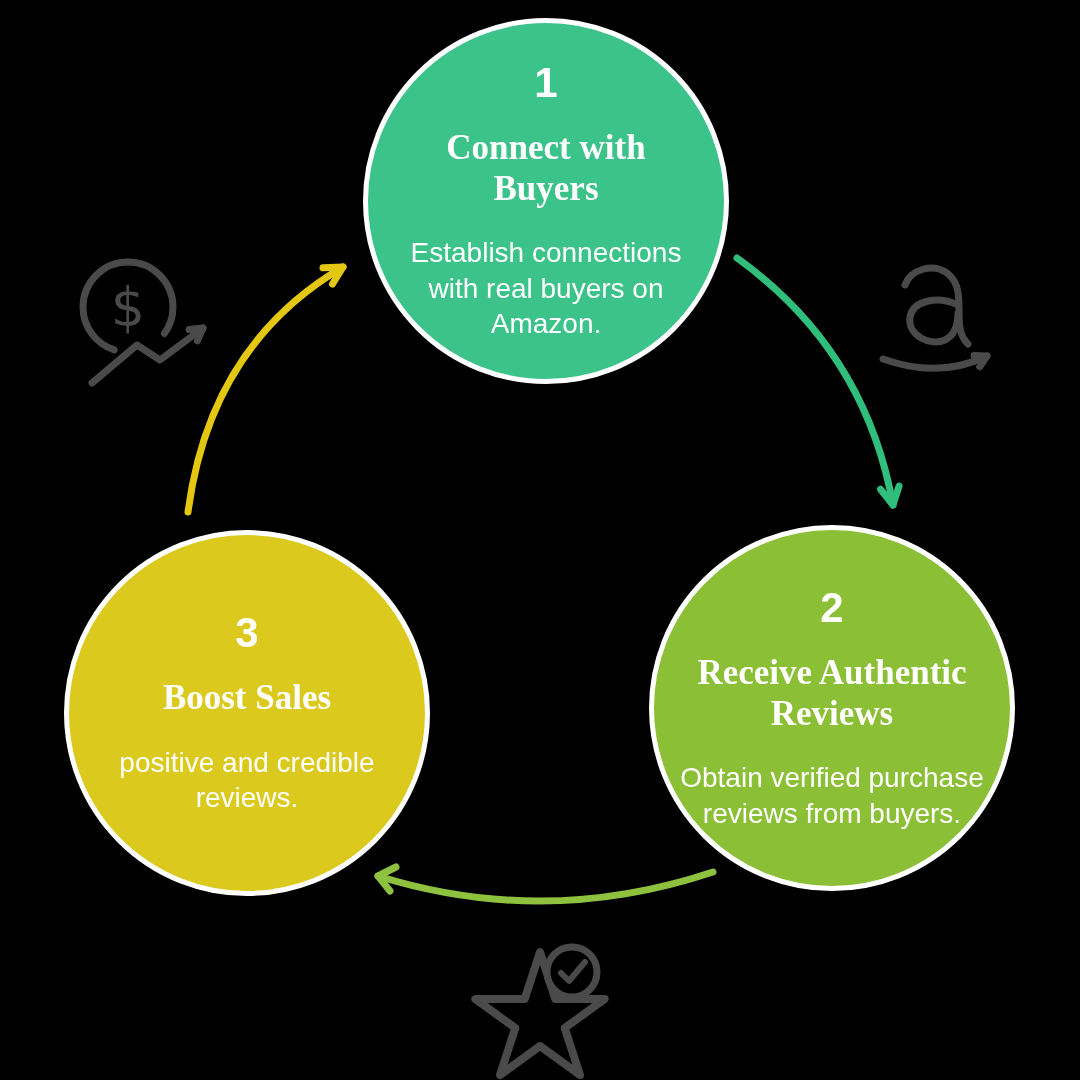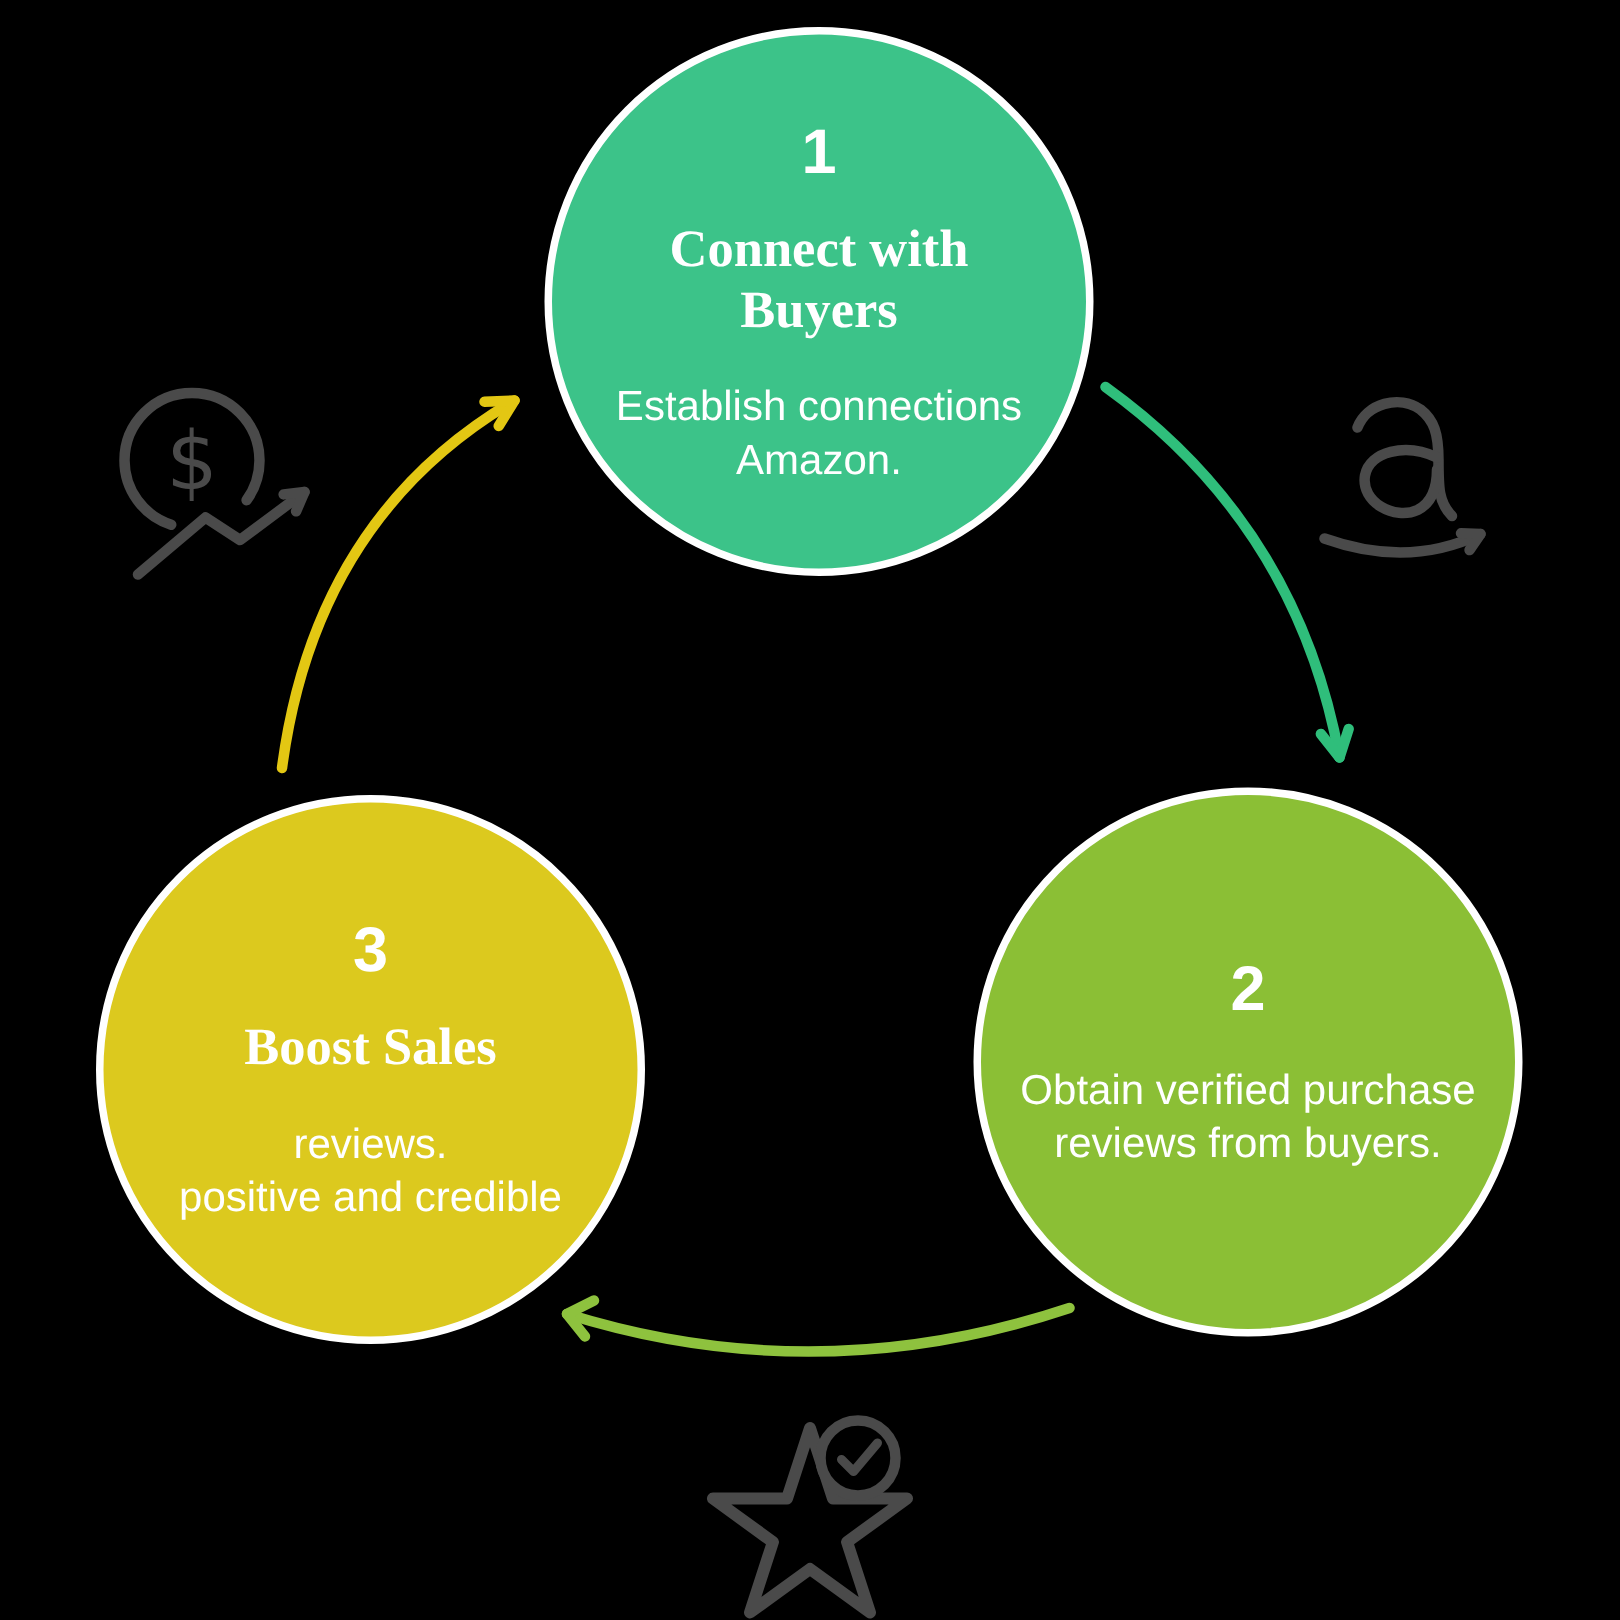--- a/index.html
+++ b/index.html
@@ -82,36 +82,41 @@
   </svg>
 
   <div class="circle" id="circle-1" style="background-color: rgb(60, 195, 137);">
     <div class="num">1</div>
     <div class="title">
       <span>Connect with</span>
       <span>Buyers</span>
     </div>
     <div class="body">
       <span>Establish connections</span>
+      <span>with real buyers on</span>
       <span>Amazon.</span>
     </div>
   </div>
 
   <div class="circle" id="circle-2" style="background-color: rgb(139, 191, 53);">
     <div class="num">2</div>
+    <div class="title">
+      <span>Receive Authentic</span>
+      <span>Reviews</span>
+    </div>
     <div class="body">
       <span>Obtain verified purchase</span>
       <span>reviews from buyers.</span>
     </div>
   </div>
 
   <div class="circle" id="circle-3" style="background-color: rgb(220, 201, 30);">
     <div class="num">3</div>
     <div class="title">
       <span>Boost Sales</span>
     </div>
     <div class="body">
+      <span>positive and credible</span>
       <span>reviews.</span>
-      <span>positive and credible</span>
     </div>
   </div>
 
 </div>
 
 </body></html>

